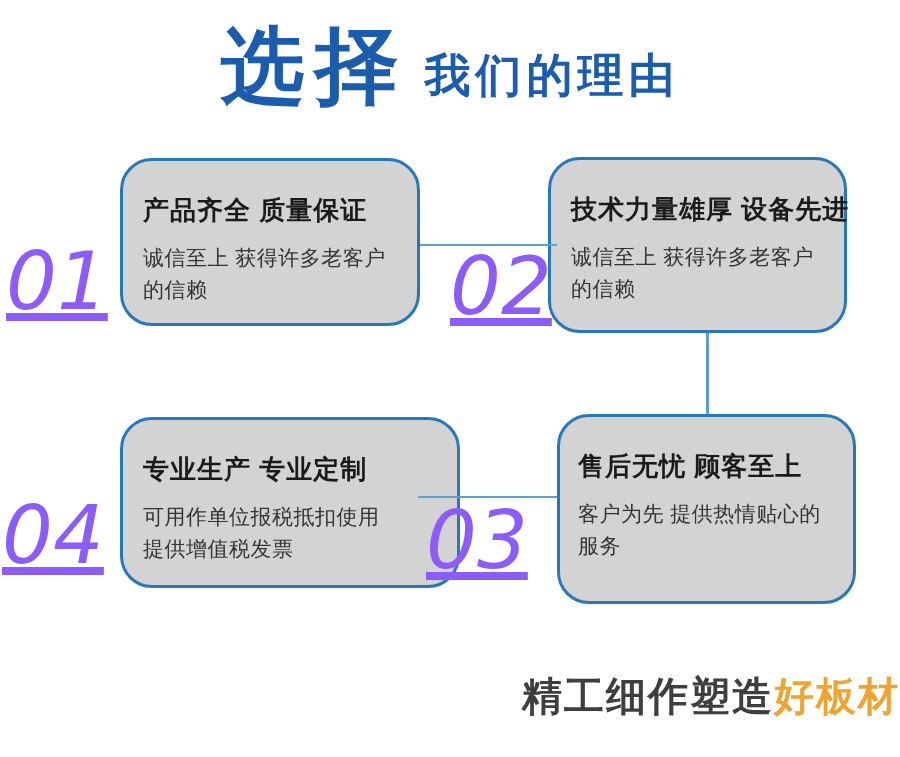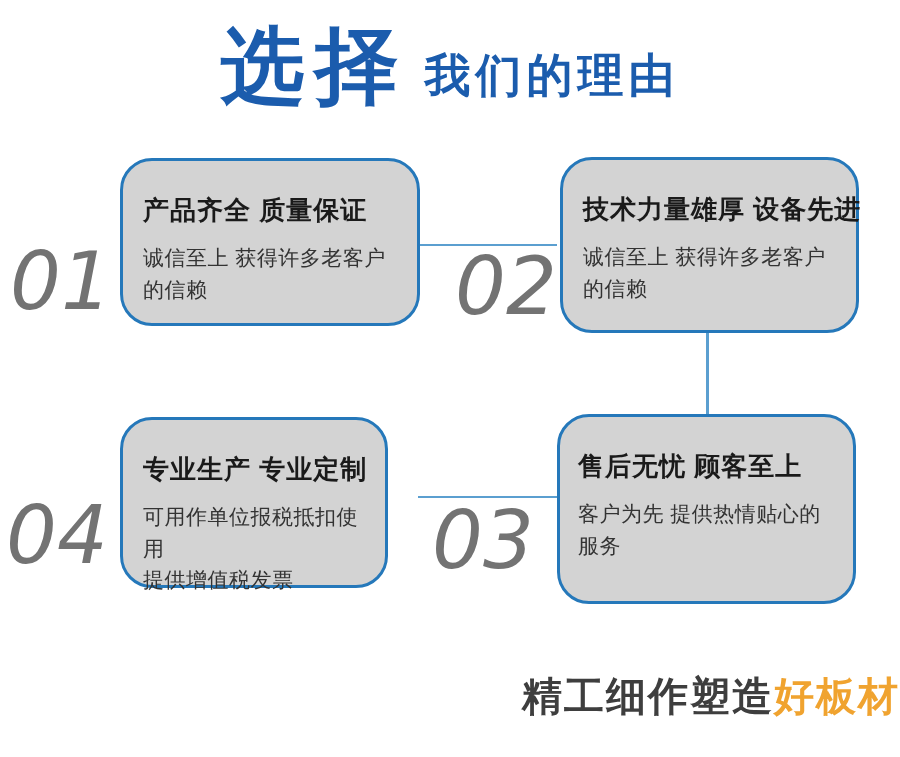--- a/index.html
+++ b/index.html
@@ -48,31 +48,32 @@
   .card-title{
     font-size:26px;font-weight:700;color:var(--text-dark);
     letter-spacing:1px;white-space:nowrap;
   }
   .card-desc{
     margin-top:14px;
     font-size:21px;color:var(--text-body);
     line-height:1.5;letter-spacing:0.5px;
   }
   .card-pos-1{left:120px;top:158px;width:300px;height:168px;}
-  .card-pos-2{left:560px;top:157px;width:299px;height:176px;}
-  .card-pos-4{left:120px;top:417px;width:268px;height:171px;}
+  .card-pos-2{left:548px;top:157px;width:299px;height:176px;}
+  .card-pos-4{left:120px;top:417px;width:340px;height:171px;}
   .card-pos-3{left:557px;top:414px;width:299px;height:190px;padding-left:18px;}
   
   .step-number{
     position:absolute;
     font-family:"DejaVu Sans","Liberation Sans",sans-serif;
     font-style:italic;
     font-size:80px;line-height:1;
-    color:#737373;
-    text-align:center;
+    color:#8b5cf6;
+    text-align:left;
+    text-decoration:underline;
   }
   .num-pos-1{left:6px;top:242px;width:110px;}
   .num-pos-2{left:450px;top:247px;width:112px;}
   .num-pos-4{left:2px;top:496px;width:110px;}
   .num-pos-3{left:426px;top:501px;width:114px;}
   
   .connector{position:absolute;background:var(--connector-blue);}
   .conn-h1{left:420px;top:244px;width:137px;height:2px;}
   .conn-v {left:706px;top:333px;width:3px;height:81px;}
   .conn-h2{left:418px;top:496px;width:139px;height:2px;}

